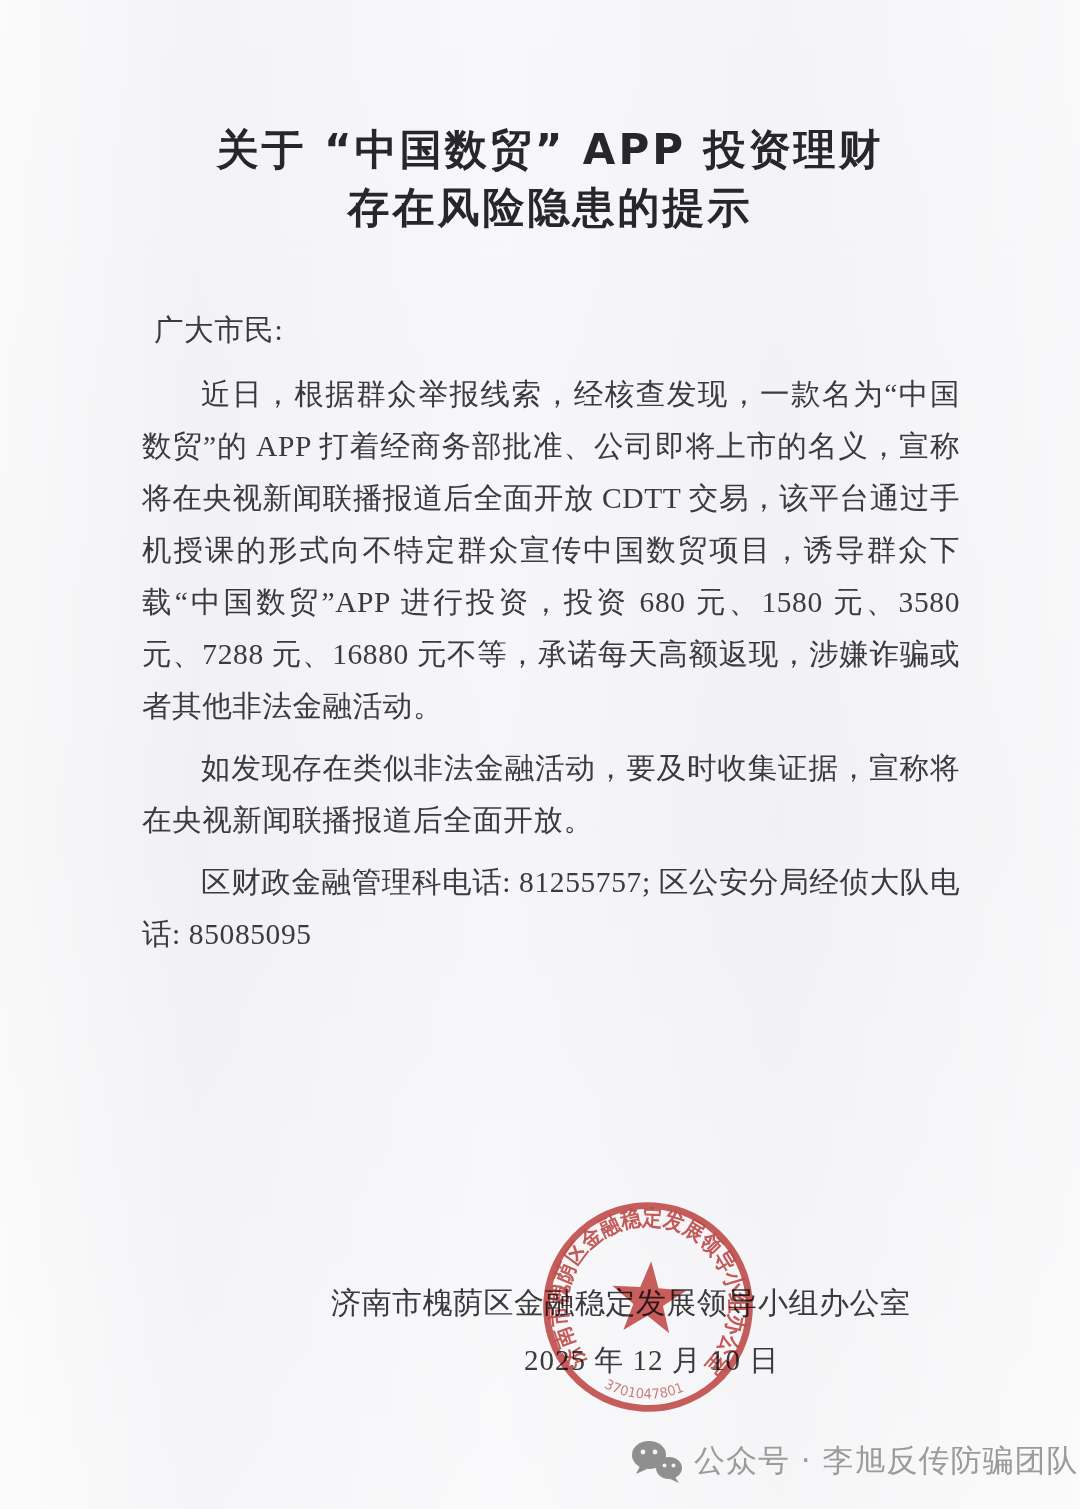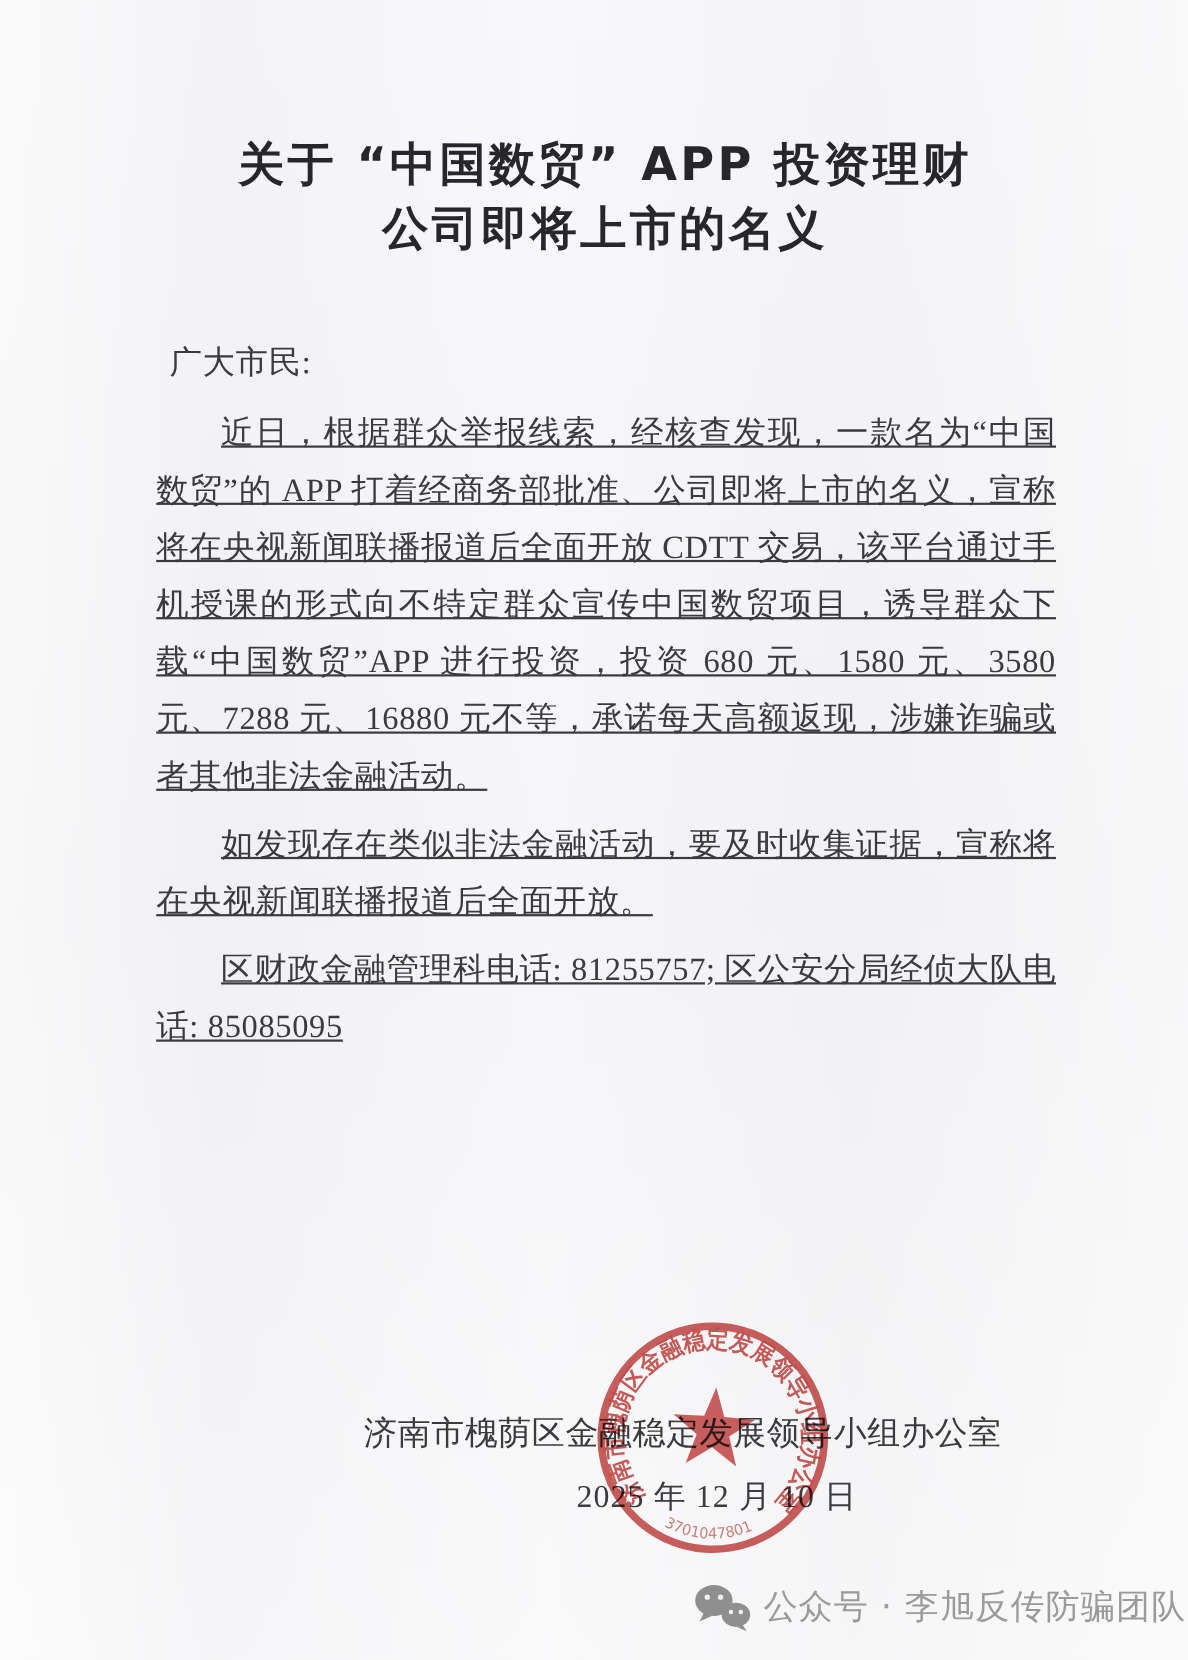--- a/index.html
+++ b/index.html
@@ -32,21 +32,21 @@
     position: absolute;
     top: 292px; left: 142px;
     width: 818px;
     font-size: 29.5px;
     line-height: 52px;
     text-align: justify;
     letter-spacing: 0.6px;
     color: #3b3b3e;
   }
   .salutation { margin: 12px; }
-  .para { margin: 10px 0 0 0; text-indent: 2em; text-decoration: underline; }
+  .para { margin: 10px 0 0 0; text-indent: 2em; }
   .signature-line {
     position: absolute;
     top: 1283px; left: 331px;
     font-size: 30px;
     letter-spacing: 0.5px;
     color: #3b3b3e;
     z-index: 1;
   }
   .date-line {
     position: absolute;
@@ -79,21 +79,21 @@
   }
   .wechat-icon { width: 56px; height: 46px; flex: 0 0 auto; }
 </style>
 </head>
 <body>
 
 <div class="page">
 
   <div class="doc-title">
     <div>关于 “中国数贸” APP 投资理财</div>
-    <div>公司即将上市的名义</div>
+    <div>存在风险隐患的提示</div>
   </div>
 
   <div class="body-text">
     <p class="salutation">广大市民:</p>
     <p class="para">近日，根据群众举报线索，经核查发现，一款名为“中国数贸”的 APP 打着经商务部批准、公司即将上市的名义，宣称将在央视新闻联播报道后全面开放 CDTT 交易，该平台通过手机授课的形式向不特定群众宣传中国数贸项目，诱导群众下载“中国数贸”APP 进行投资，投资 680 元、1580 元、3580 元、7288 元、16880 元不等，承诺每天高额返现，涉嫌诈骗或者其他非法金融活动。</p>
     <p class="para">如发现存在类似非法金融活动，要及时收集证据，宣称将在央视新闻联播报道后全面开放。</p>
     <p class="para">区财政金融管理科电话: 81255757; 区公安分局经侦大队电话: 85085095</p>
   </div>
 
   <div class="signature-line">济南市槐荫区金融稳定发展领导小组办公室</div>

